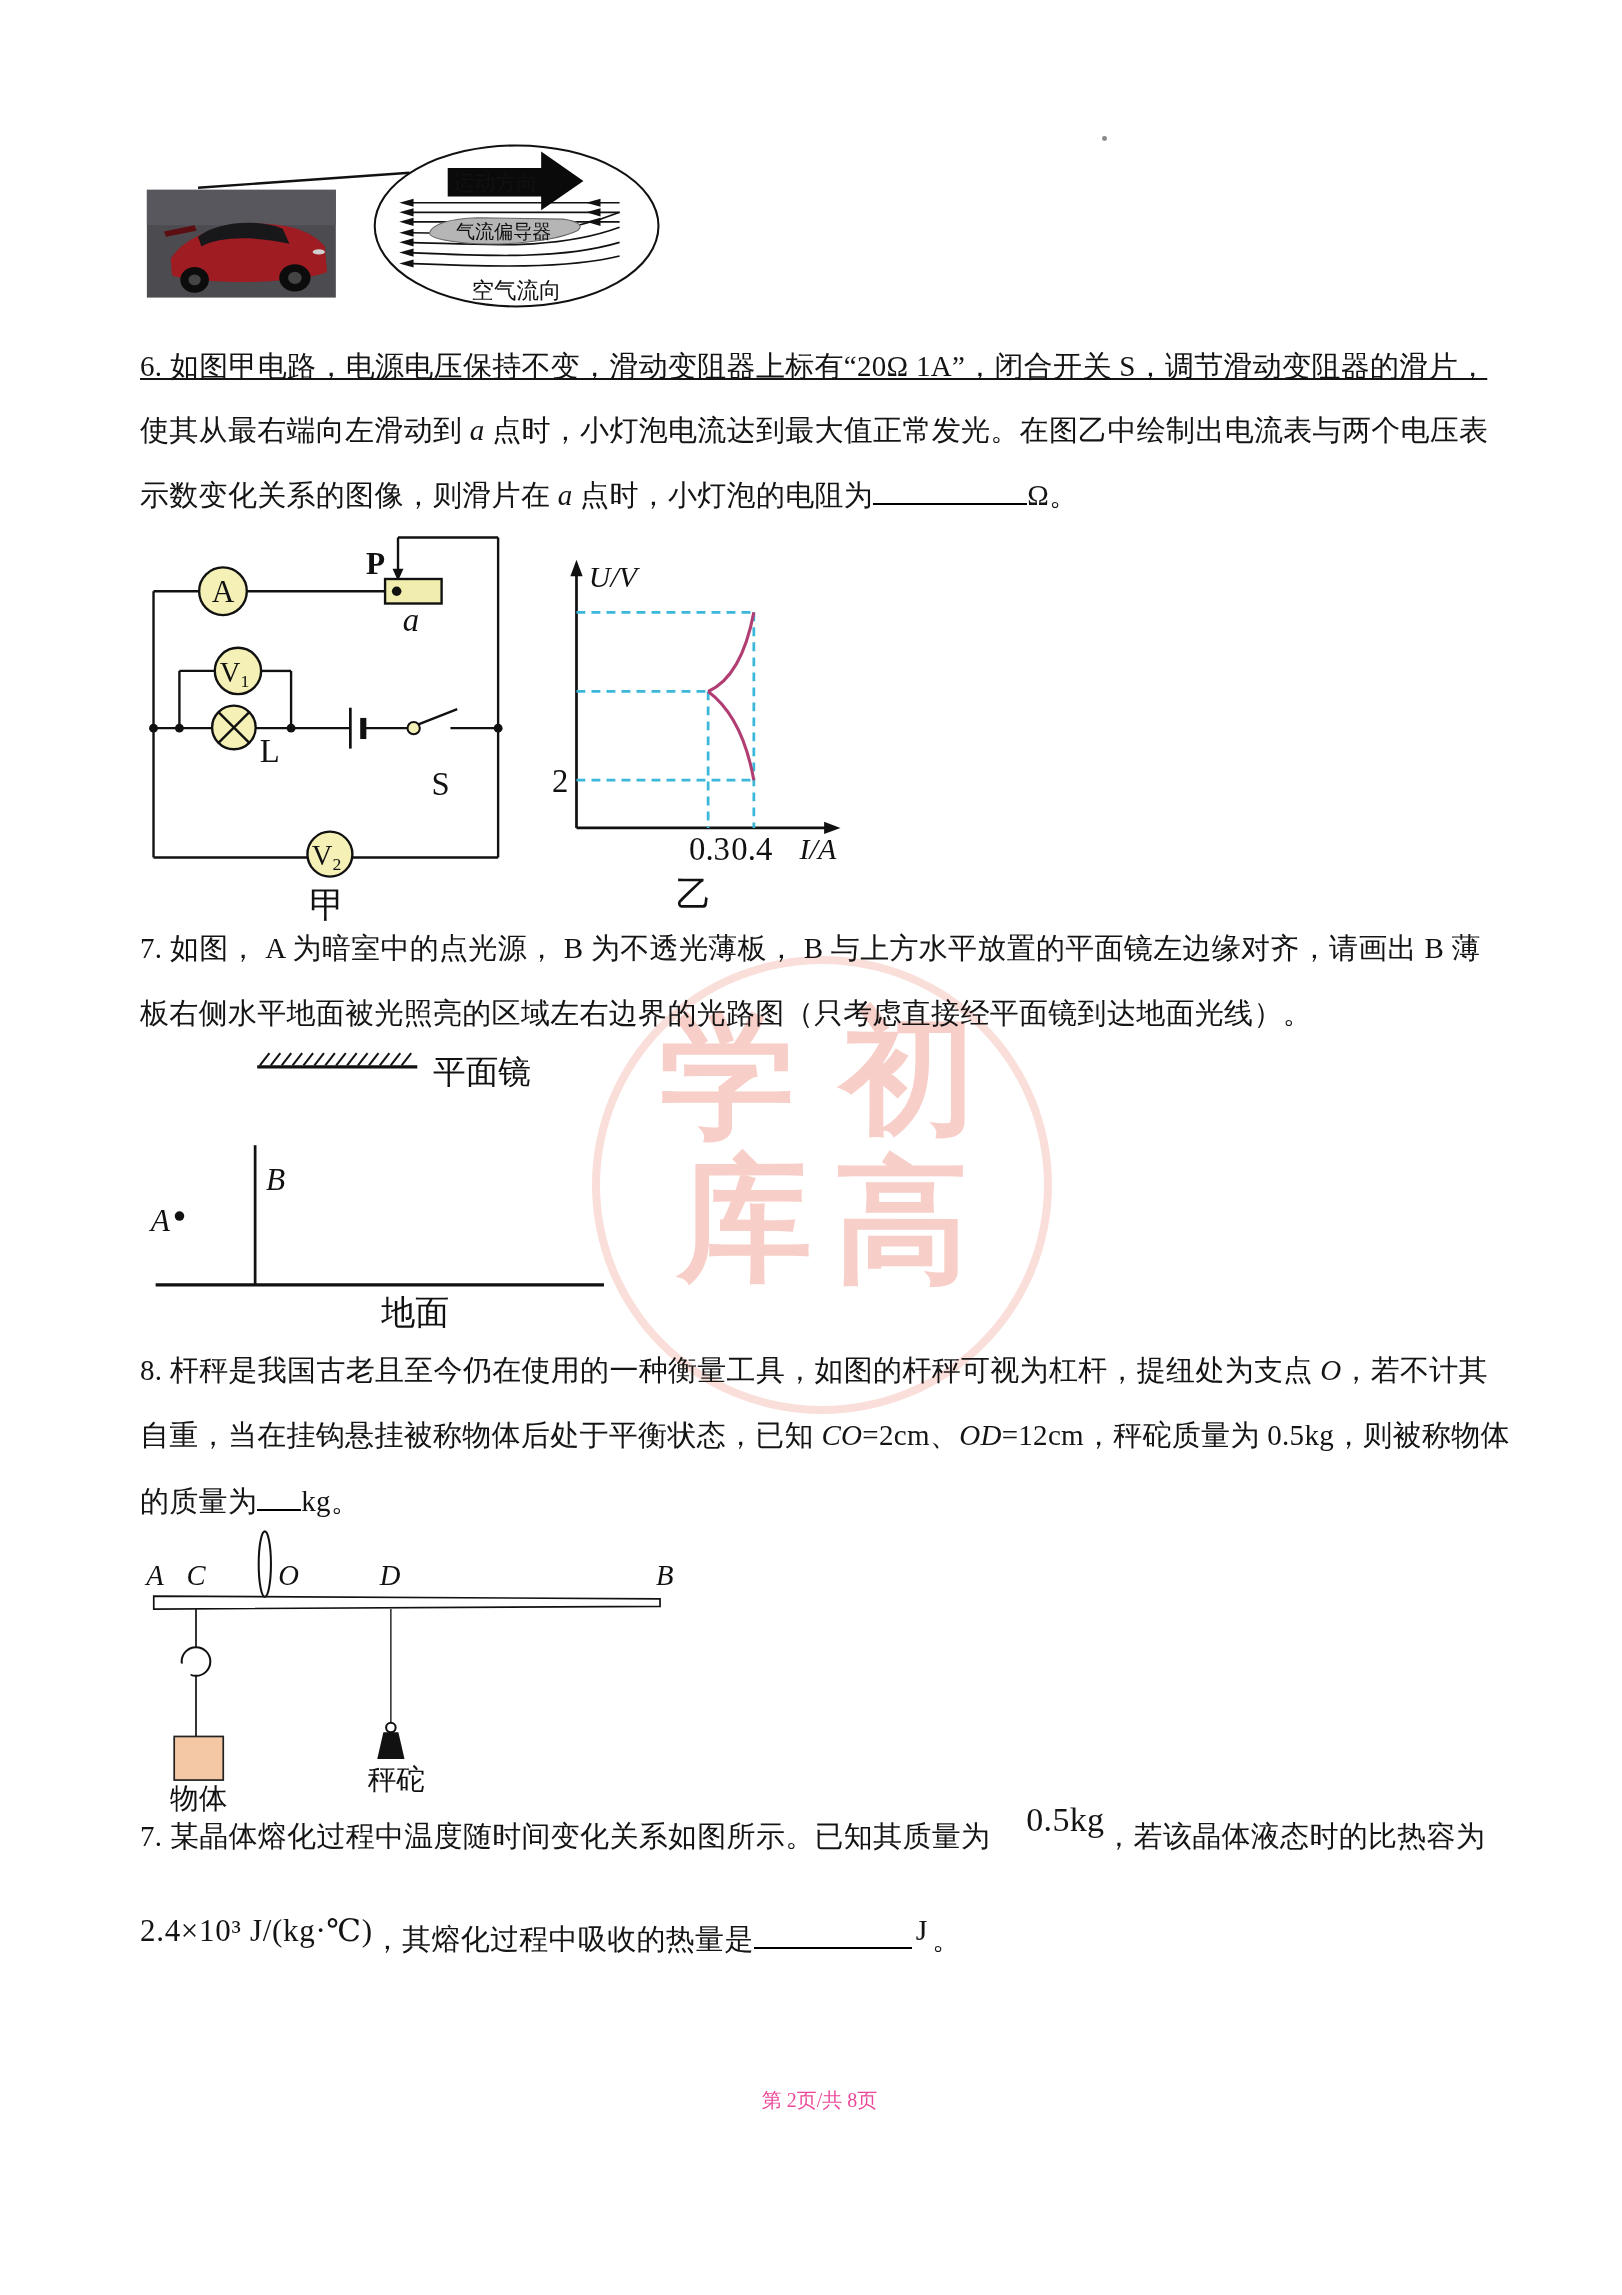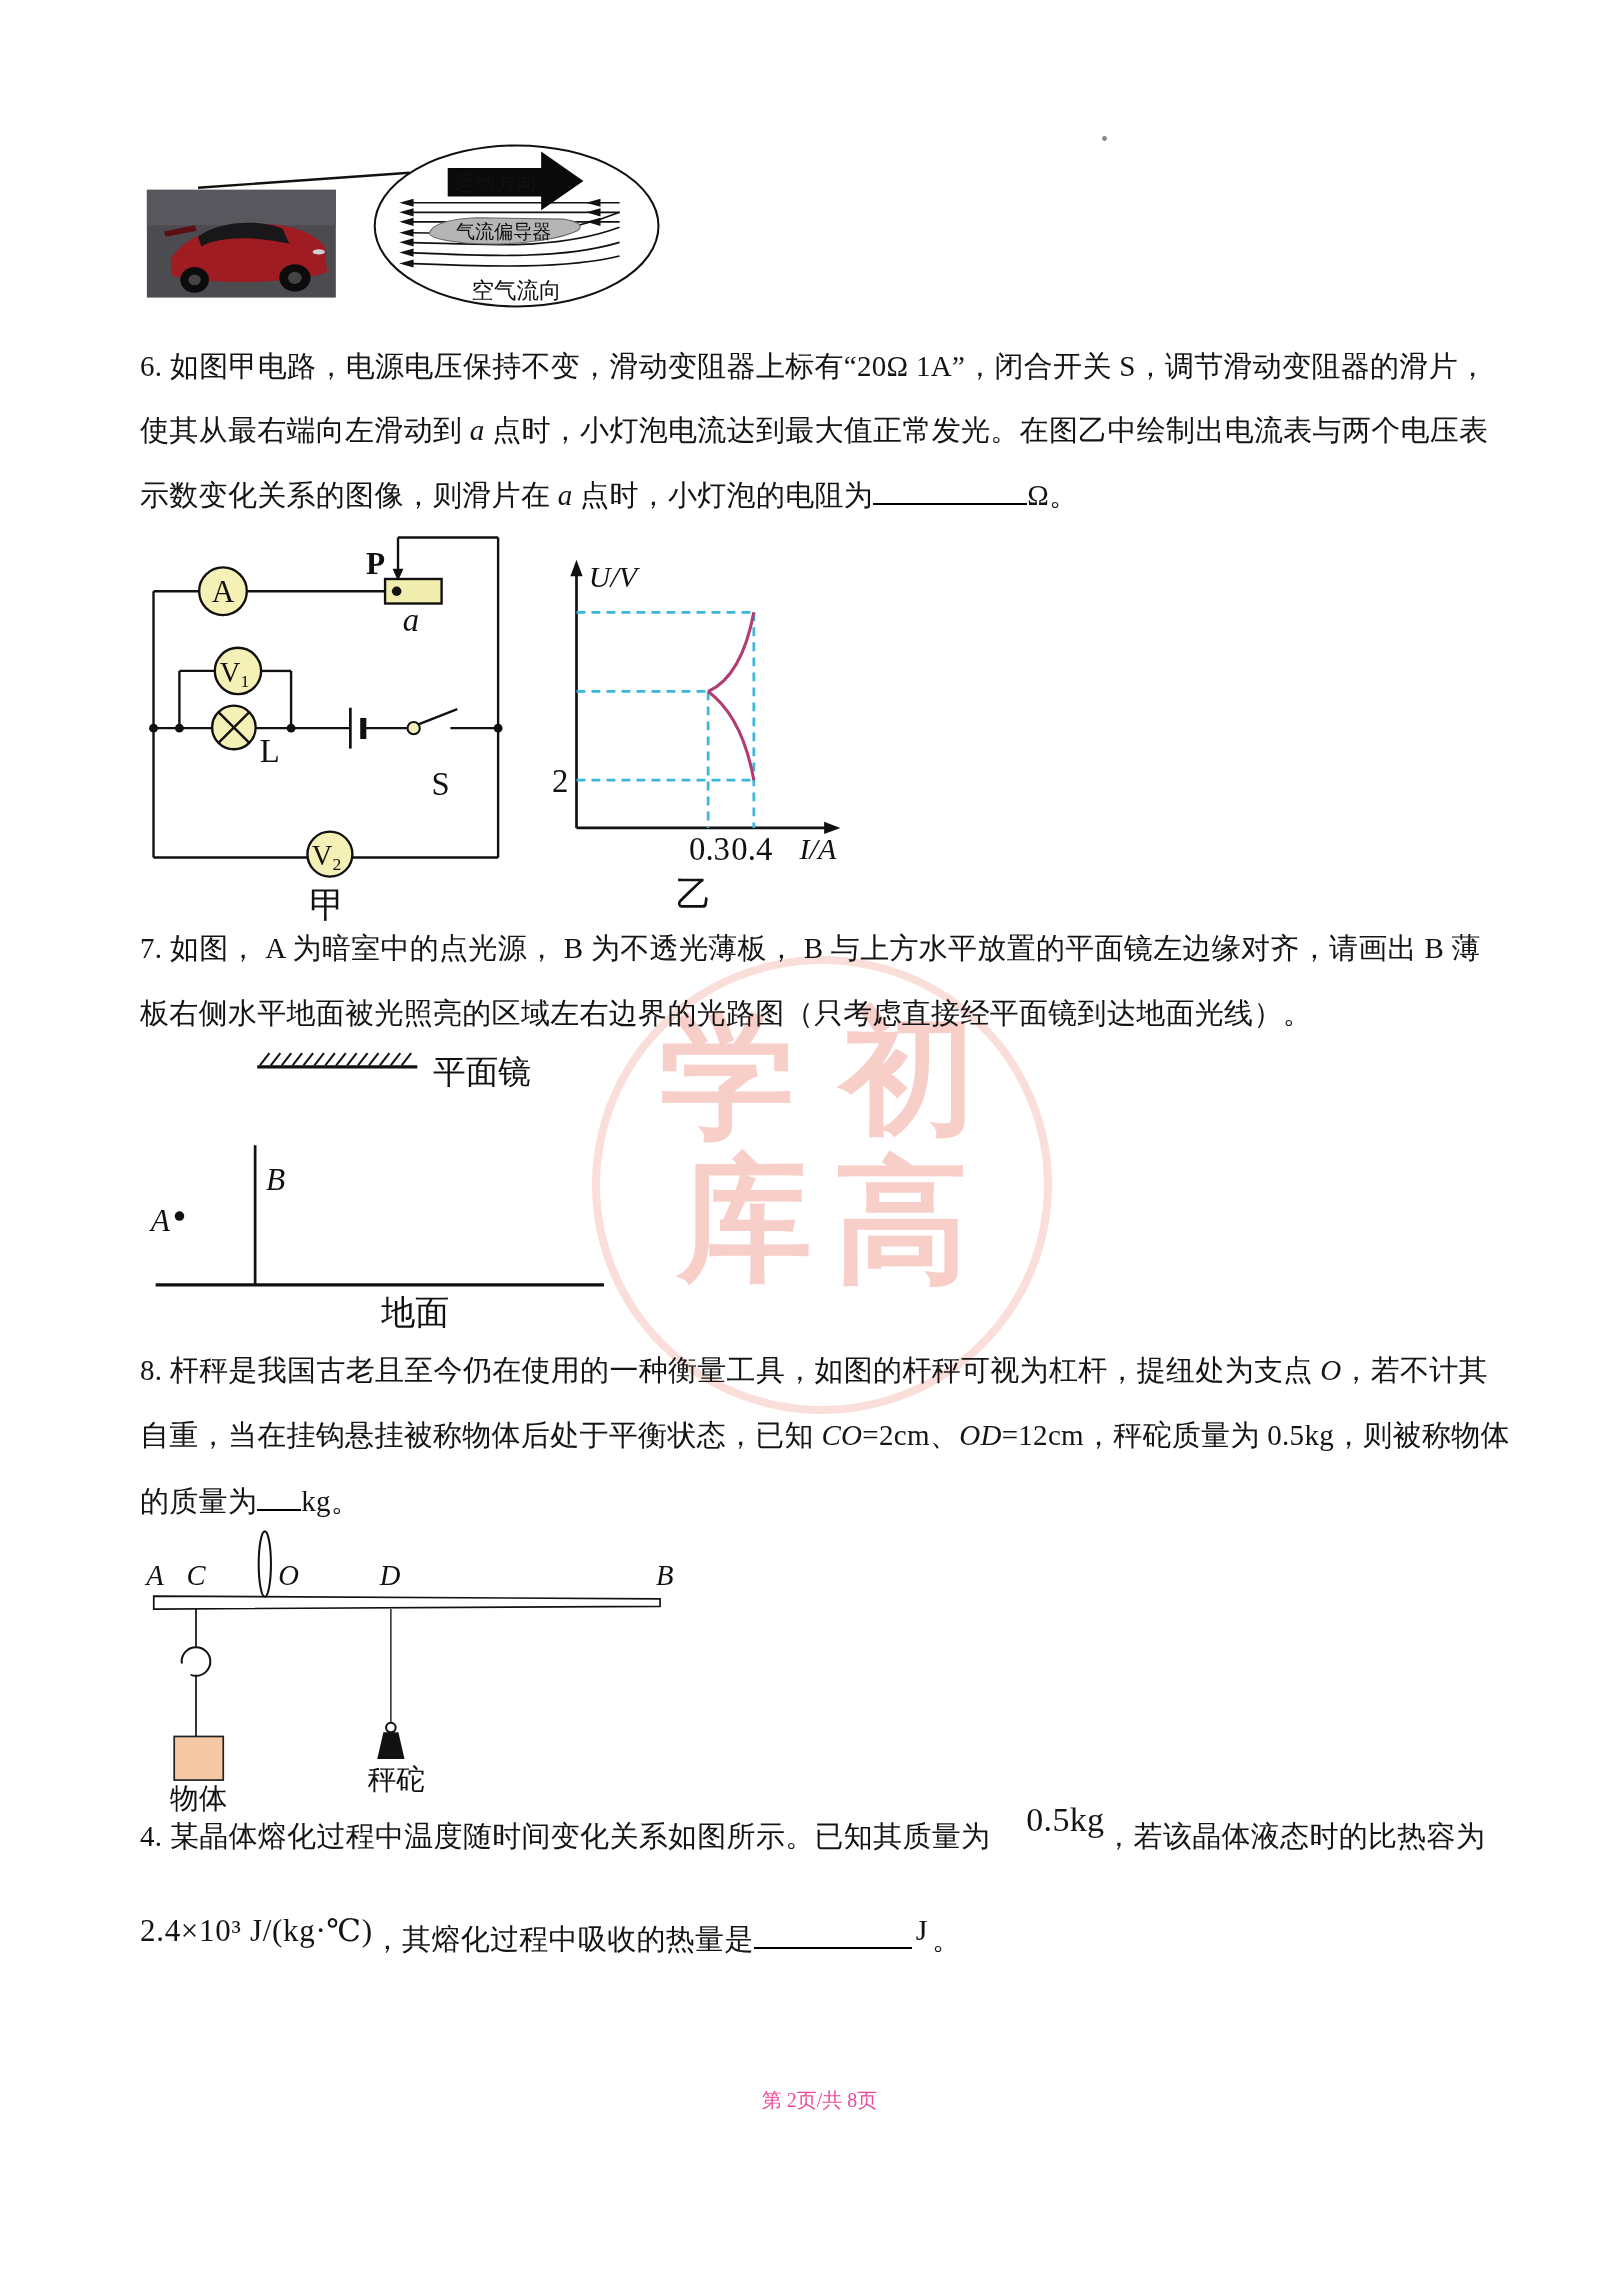--- a/index.html
+++ b/index.html
@@ -100,21 +100,21 @@
 
       <path d="M449,153 C452,140 478,131 520,130 L645,132 C668,135 676,142 666,149 C635,164 556,172 502,167 C472,164 451,160 449,153 Z" fill="#b5b5b5" stroke="#666" stroke-width="1.5"></path>
       <text x="558" y="160" text-anchor="middle" font-size="28" fill="#222" class="cjk">气流偏导器</text>
 
       <polygon points="476,57 613,57 613,33 675,76 613,119 613,99 476,99" fill="#0a0a0a"></polygon>
       <text x="546" y="89" text-anchor="middle" font-size="31" fill="#ffffff" class="cjk">运动方向</text>
       <text x="577" y="247" text-anchor="middle" font-size="33" class="cjk">空气流向</text>
     </g>
   </svg>
 
-  <div class="tline" style="left:140px;top:349px;">
+  <div class="tline" style="left:140px;top:349px;text-decoration:underline;">
     <span>6. 如图甲电路，电源电压保持不变，滑动变阻器上标有“20Ω 1A”，闭合开关 S，调节滑动变阻器的滑片，</span>
   </div>
   <div class="tline" style="left:140px;top:413px;">
     <span>使其从最右端向左滑动到 </span><span class="var">a</span><span> 点时，小灯泡电流达到最大值正常发光。在图乙中绘制出电流表与两个电压表</span>
   </div>
   <div class="tline" style="left:140px;top:478px;">
     <span>示数变化关系的图像，则滑片在 </span><span class="var">a</span><span> 点时，小灯泡的电阻为</span><span class="blank" style="width:154px;"></span><span>Ω。</span>
   </div>
 
   <svg class="absvg" style="left:129px;top:525px;" width="395" height="409" viewBox="0 0 580 600">
@@ -269,21 +269,21 @@
 
     <g>
       <line x1="374" y1="116" x2="374" y2="284" stroke="#111" stroke-width="2"></line>
       <circle cx="374" cy="290" r="7" fill="#ffffff" stroke="#111" stroke-width="3"></circle>
       <polygon points="363,297 385,297 394,336 354,336" fill="#111"></polygon>
     </g>
     <text x="382" y="380" text-anchor="middle" font-size="42" class="cjk">秤砣</text>
   </svg>
 
   <div class="tline" style="left:140px;top:1818px;">
-    <span>4. 某晶体熔化过程中温度随时间变化关系如图所示。已知其质量为</span><span class="raised">0.5kg</span><span>，若该晶体液态时的比热容为</span>
+    <span>7. 某晶体熔化过程中温度随时间变化关系如图所示。已知其质量为</span><span class="raised">0.5kg</span><span>，若该晶体液态时的比热容为</span>
   </div>
   <div class="tline" style="left:140px;top:1906px;">
     <span class="formula">2.4×10³ J/(kg·℃)</span><span>，其熔化过程中吸收的热量是</span><span class="blank" style="width:158px;"></span><span class="junit">J</span><span>。</span>
   </div>
 
   <div class="footer">第 2页/共 8页</div>
 
 </div>
 
 

